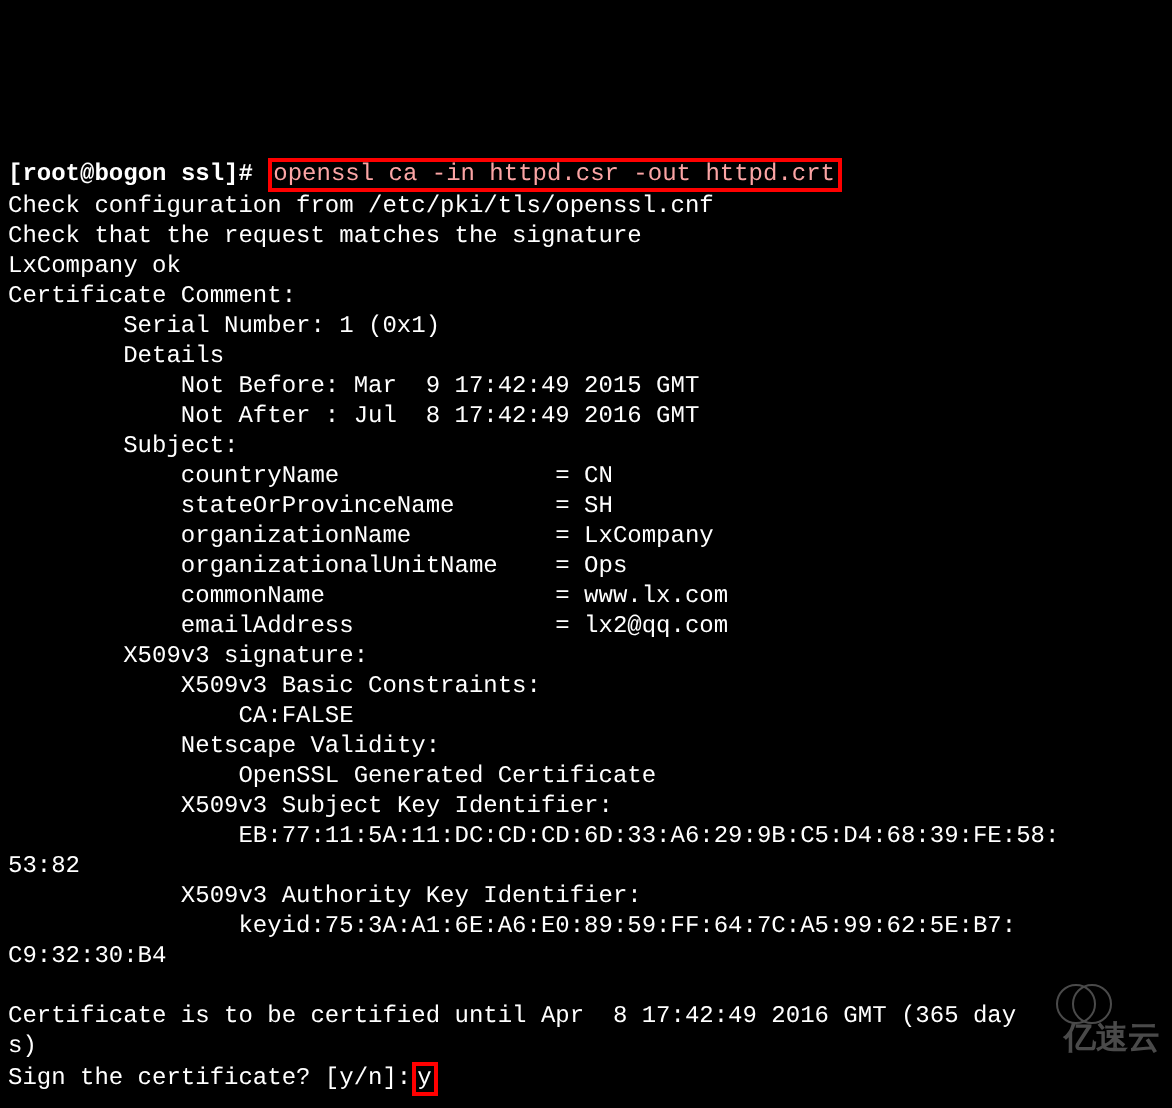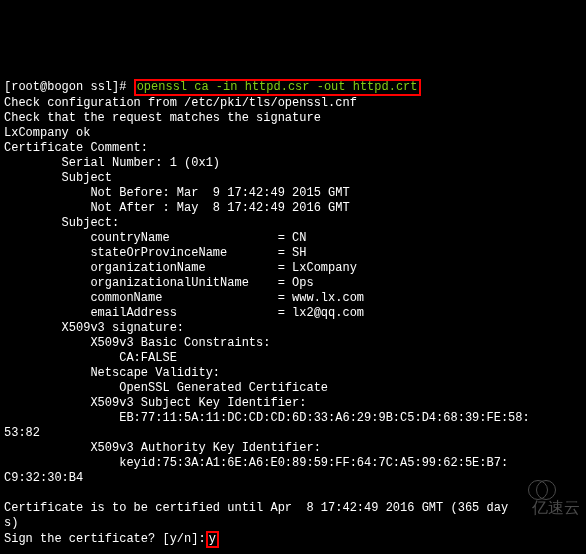--- a/index.html
+++ b/index.html
@@ -12,33 +12,34 @@
     width: 586px;
     height: 554px;
     overflow: hidden;
     position: relative;
     line-height: 15px;
     white-space: pre;
   }
   .terminal {
     padding: 4px 4px;
   }
-  .prompt { color: #ffffff; }
-  .cmd { color: #84cc16; }
+  .prompt { color: #ffffff; font-weight: bold; }
+  .cmd { color: #fca5a5; }
   .redbox {
     border: 2px solid #ff0000;
     padding: 0 1px;
     display: inline-block;
     line-height: 13px;
   }
   .watermark {
     position: absolute;
     right: 6px;
-    bottom: 38px;
+    bottom: 26px;
     opacity: 0.55;
+    font-weight: bold;
   }
   .watermark .circ {
     display:inline-block;
     border:1.5px solid #888;
     border-radius:50%;
     width:18px;height:18px;
     vertical-align:middle;
   }
   .watermark .circ2 {
     margin-left:-12px;
@@ -56,23 +57,23 @@
 
 
 
 <div class="terminal">
 <span class="prompt">[<span>root</span>@<span>bogon</span> <span>ssl</span>]<span>#</span> </span><span class="redbox"><span class="cmd">openssl ca -in httpd.csr -out httpd.crt</span></span>
 <span>Check configuration from /etc/pki/tls/openssl.cnf</span>
 <span>Check that the request matches the signature</span>
 <span>LxCompany ok</span>
 <span>Certificate Comment:</span>
         <span>Serial Number: 1 (0x1)</span>
-        <span>Subject</span>
+        <span>Details</span>
             <span>Not Before: Mar  9 17:42:49 2015 GMT</span>
-            <span>Not After : May  8 17:42:49 2016 GMT</span>
+            <span>Not After : Jul  8 17:42:49 2016 GMT</span>
         <span>Subject:</span>
             countryName               = <span>CN</span>
             stateOrProvinceName       = <span>SH</span>
             organizationName          = <span>LxCompany</span>
             organizationalUnitName    = <span>Ops</span>
             commonName                = <span>www.lx.com</span>
             emailAddress              = <span>lx2@qq.com</span>
         <span>X509v3 signature:</span>
             <span>X509v3 Basic Constraints:</span>
                 <span>CA:FALSE</span>

